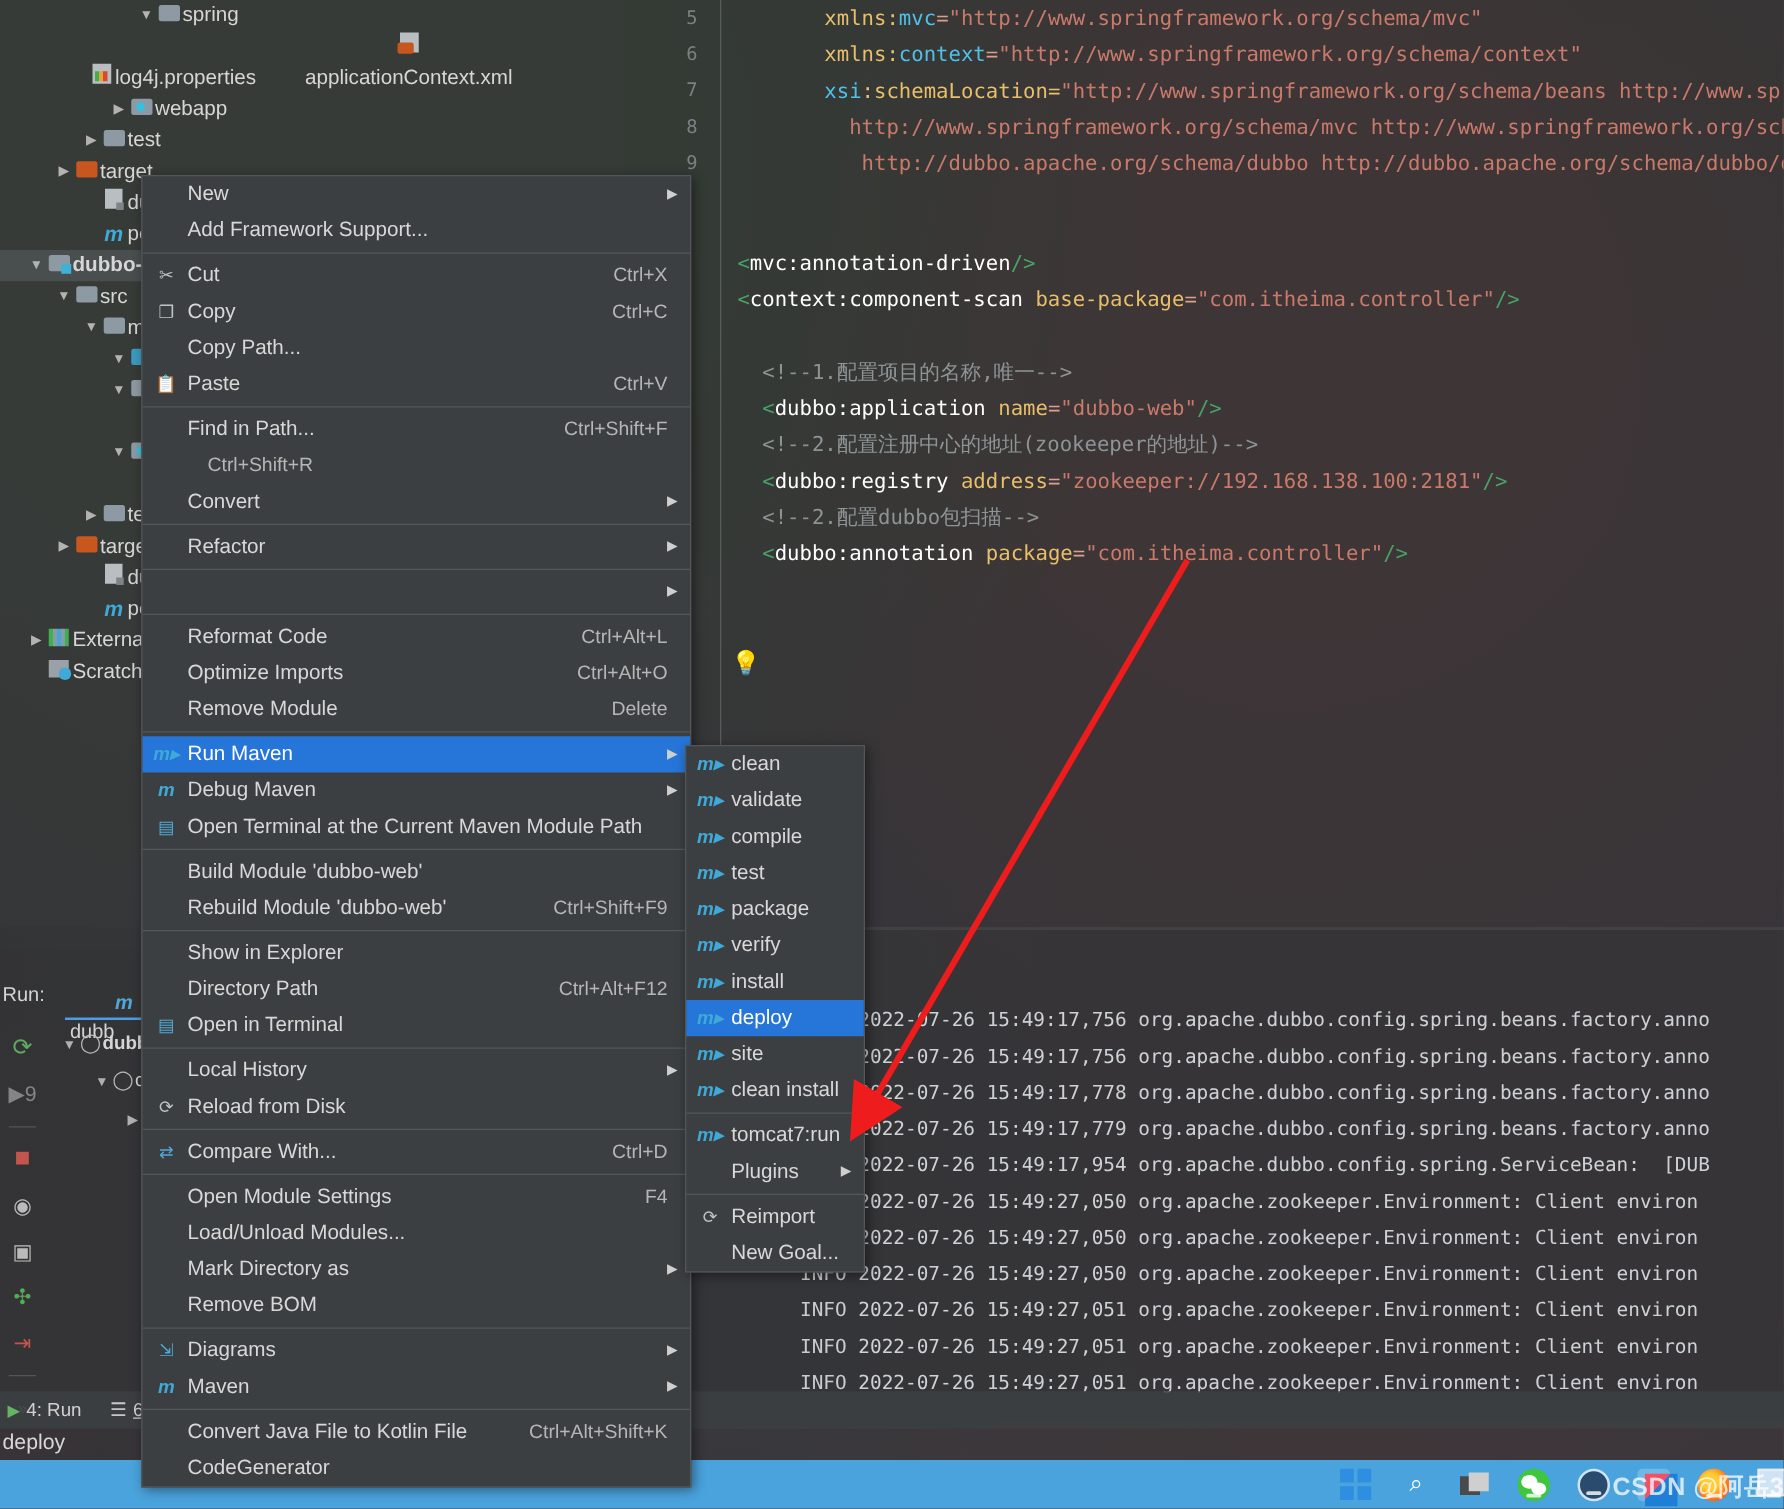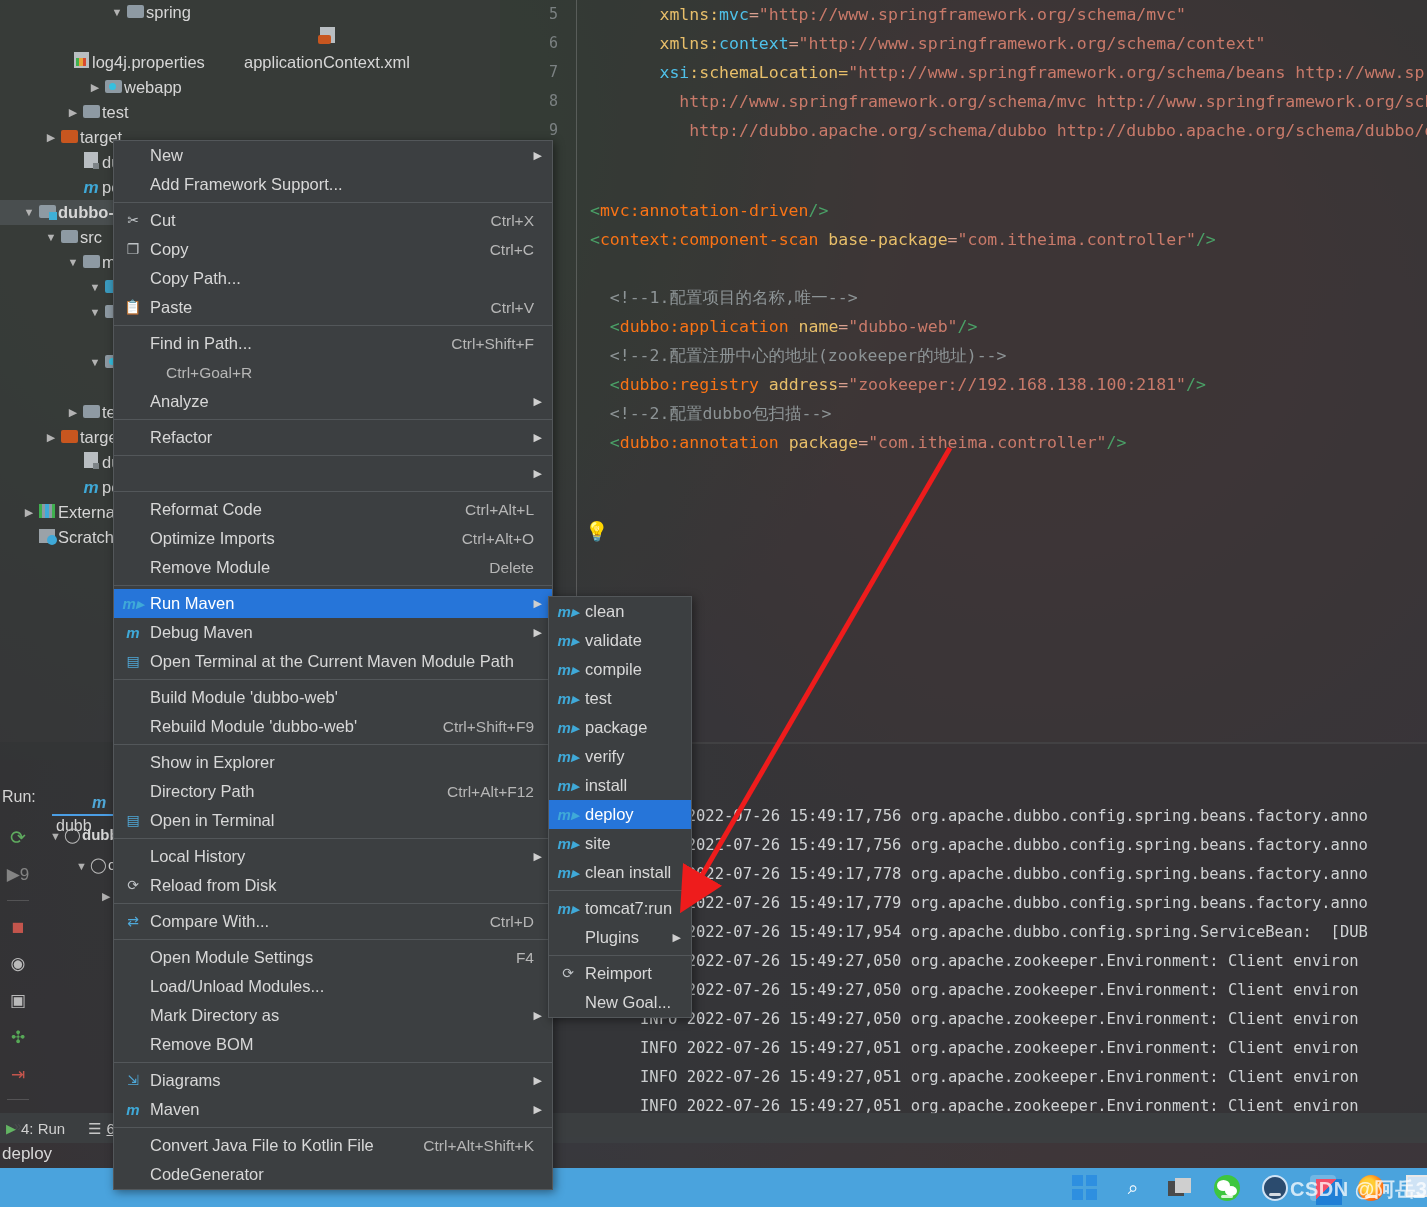--- a/index.html
+++ b/index.html
@@ -45,21 +45,21 @@
   .code {
     position: absolute; left: 80px; top: 0; right: 0; bottom: 0;
     font-family: "DejaVu Sans Mono", monospace;
     font-size: 16.5px; line-height: 29px;
     white-space: pre; color: #c77b6b; overflow: hidden;
   }
   .code .ln { display: block; height: 29px; }
   .tk-attr   { color: #e8bf6a; }
   .tk-ns     { color: #4fc1e9; }
   .tk-str    { color: #c97a6a; }
-  .tk-tag    { color: #f97316; }
+  .tk-tag    { color: #ffffff; }
   .tk-brk    { color: #4aa167; }
   .tk-plain  { color: #d9a08f; }
   .tk-cmt    { color: #8d9496; }
   .bulb {
     position: absolute; left: 585px; top: 520px; width: 20px; height: 24px;
     font-size: 19px; color: #e8c44a; line-height: 24px;
   }
 
   
   .run-pane {
@@ -463,25 +463,25 @@
         <span class="accel">Ctrl+V</span>
       </div>
       <div class="msep"></div>
       <div class="mi">
         <span class="micon"></span>
         <span class="label">Find in Path...</span>
         <span class="accel">Ctrl+Shift+F</span>
       </div>
       <div class="mi">
         <span class="micon"></span>
-        <span class="accel">Ctrl+Goal+R</span>
-      </div>
-      <div class="mi">
-        <span class="micon"></span>
-        <span class="label">Analyze</span>
+        <span class="accel">Ctrl+Shift+R</span>
+      </div>
+      <div class="mi">
+        <span class="micon"></span>
+        <span class="label">Convert</span>
         <span class="caret">▶</span>
       </div>
       <div class="msep"></div>
       <div class="mi">
         <span class="micon"></span>
         <span class="label">Refactor</span>
         <span class="caret">▶</span>
       </div>
       <div class="msep"></div>
       <div class="mi">

